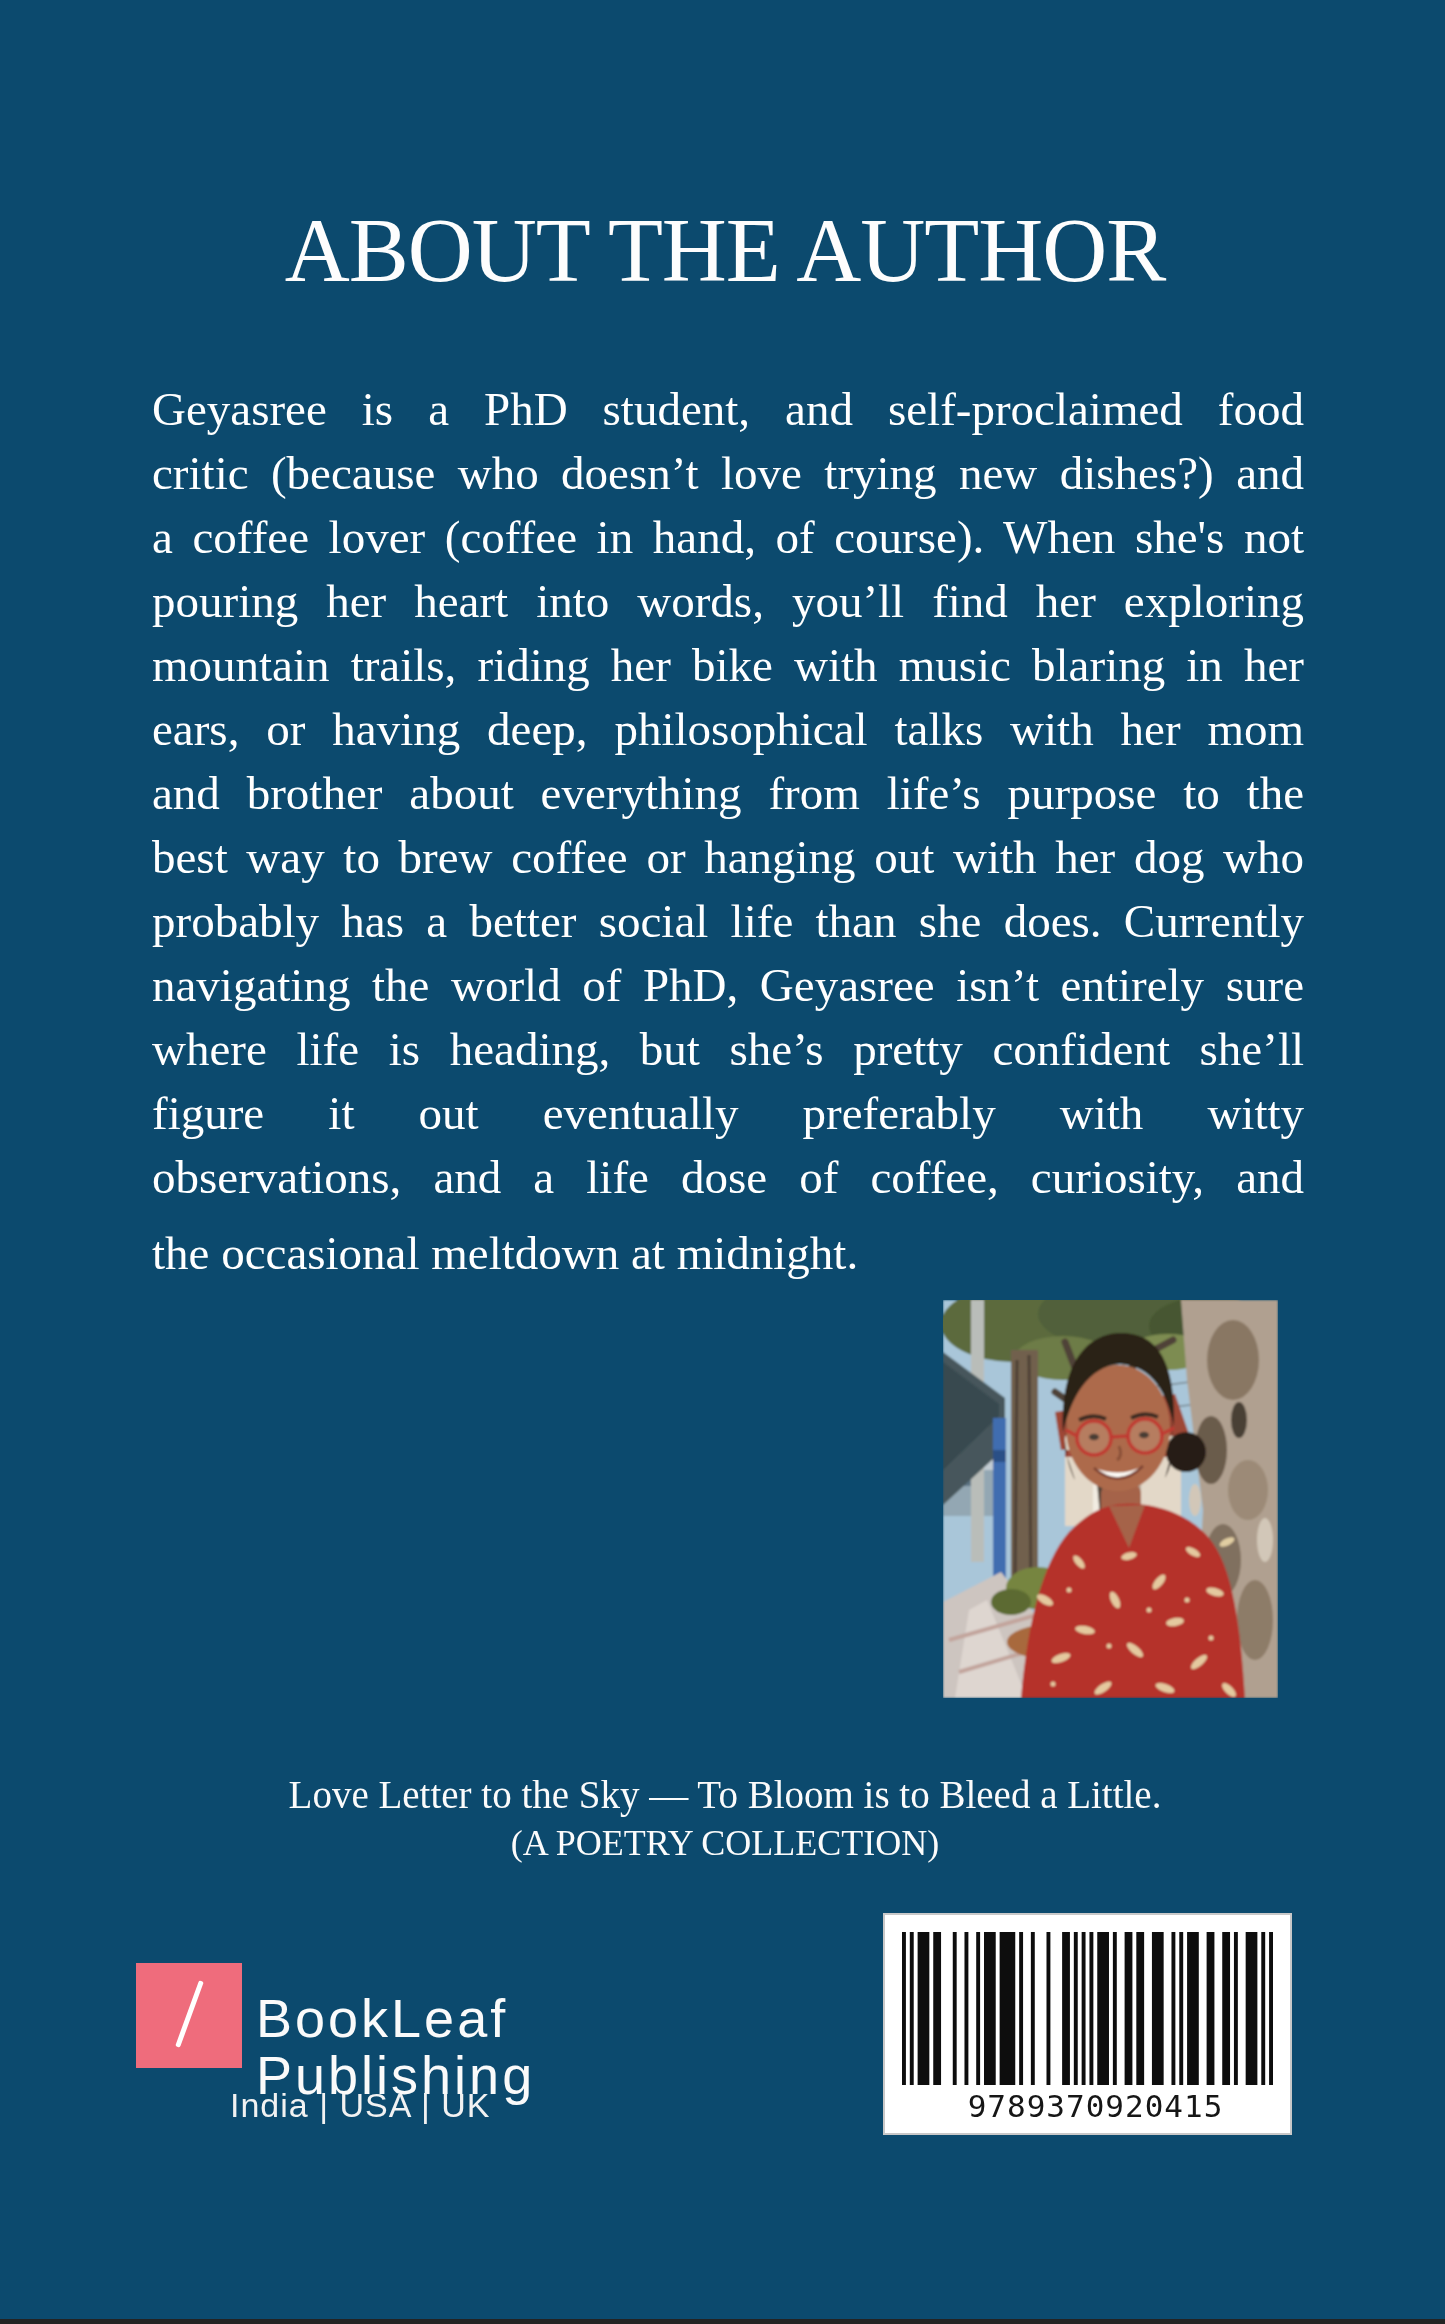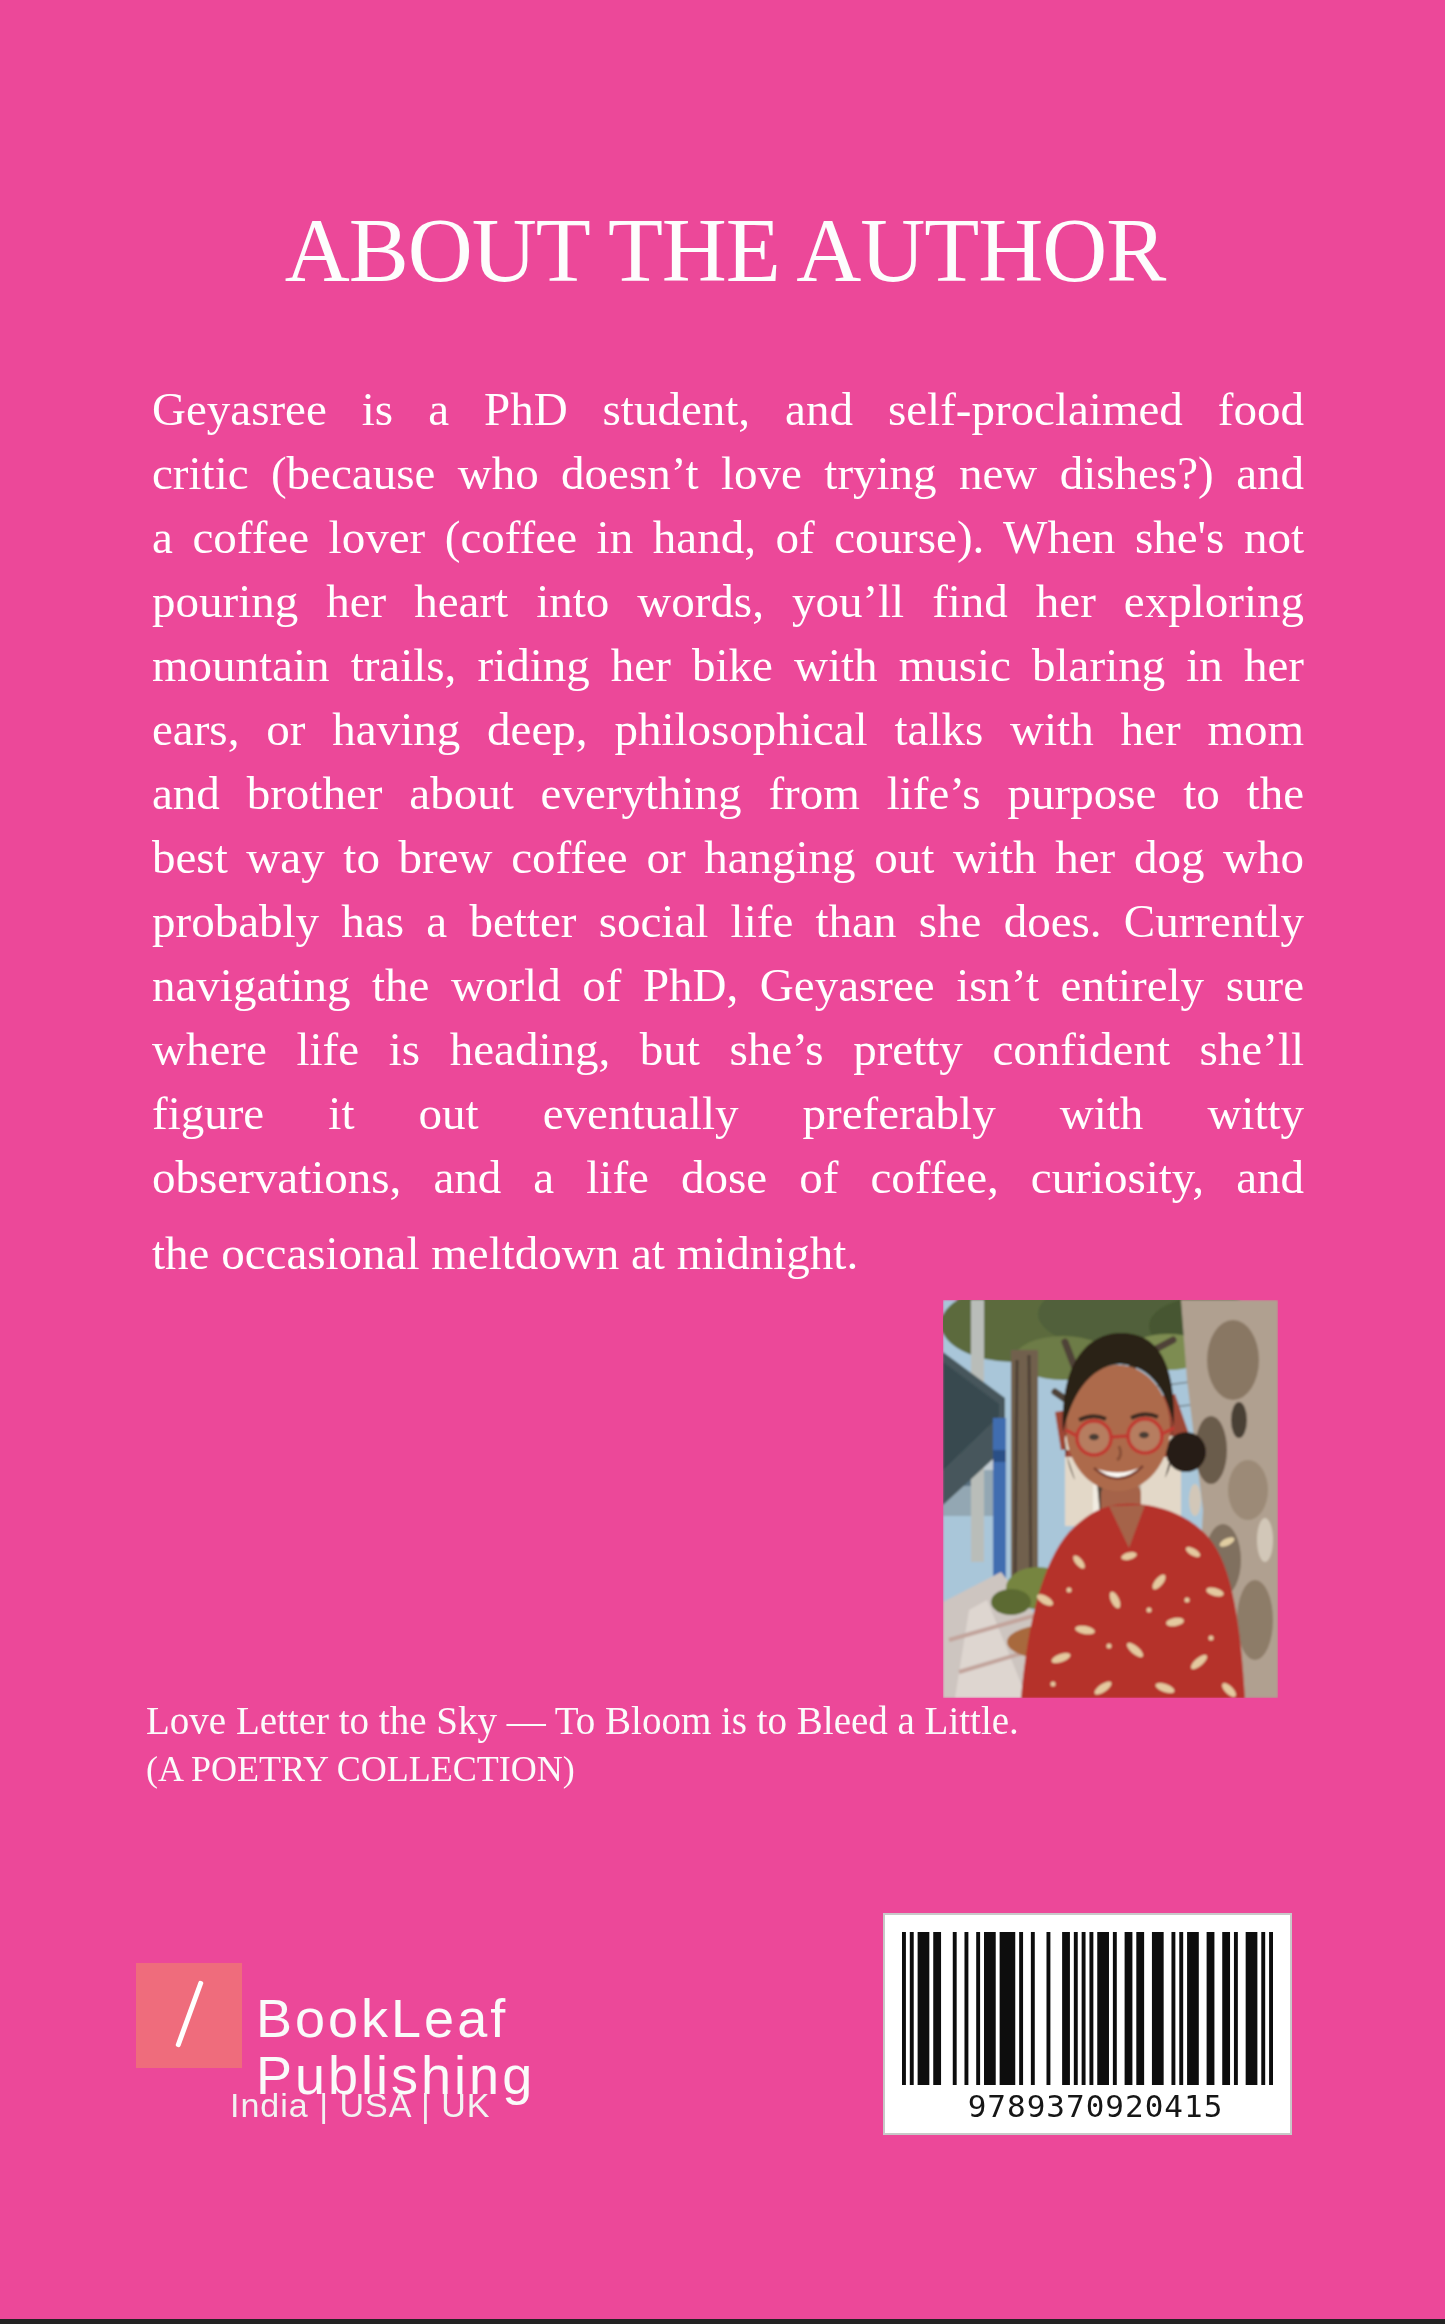--- a/index.html
+++ b/index.html
@@ -13,21 +13,21 @@
     color:#fdfdfd;white-space:nowrap;
   }
   .about{
     position:absolute;left:152px;top:377px;width:1152px;
     font-size:47px;line-height:64px;color:#fff;
   }
   .jline{text-align:justify;text-align-last:justify;white-space:normal;}
   .jline.last{text-align-last:left;margin-top:12px;}
   .photo{position:absolute;left:943px;top:1300px;width:335px;height:398px;}
   .tagline{
-    position:absolute;left:146px;top:1698px;width:1158px;text-align:left;color:#fbfbfb;
+    position:absolute;left:146px;top:1772px;width:1158px;text-align:center;color:#fbfbfb;
   }
   .tagline .t1{font-size:39px;line-height:46px;}
   .tagline .t2{font-size:36px;line-height:50px;}
   .logo-square{position:absolute;left:136px;top:1963px;width:106px;height:105px;}
   .logo-slash{position:absolute;left:51px;top:16px;width:5px;height:70px;background:#fff;transform:rotate(20deg);border-radius:2px;}
   .pub-name{
     position:absolute;left:256px;top:1950px;
     font-family:"Liberation Sans","DejaVu Sans",sans-serif;
     font-size:54px;line-height:57px;letter-spacing:3px;color:#fafafa;font-weight:400;margin-top:40px;
   }
@@ -45,21 +45,21 @@
   .isbn{
     position:absolute;left:8px;bottom:9px;width:100%;text-align:center;
     font-family:"DejaVu Sans Mono","Liberation Mono",monospace;
     font-size:31px;color:#161616;letter-spacing:1px;
   }
   .bottom-strip{position:absolute;left:0;top:2319px;width:1445px;height:5px;background:#232323;}
 </style>
 </head>
 <body>
 
-<div class="cover" style="background: #ec4899;">
+<div class="cover" style="background: #0c4a6e;">
 
   <div class="title">ABOUT THE AUTHOR</div>
 
   <div class="about">
     <div class="jline">Geyasree is a PhD student, and self-proclaimed food</div>
     <div class="jline">critic (because who doesn’t love trying new dishes?) and</div>
     <div class="jline">a coffee lover (coffee in hand, of course). When she's not</div>
     <div class="jline">pouring her heart into words, you’ll find her exploring</div>
     <div class="jline">mountain trails, riding her bike with music blaring in her</div>
     <div class="jline">ears, or having deep, philosophical talks with her mom</div>

